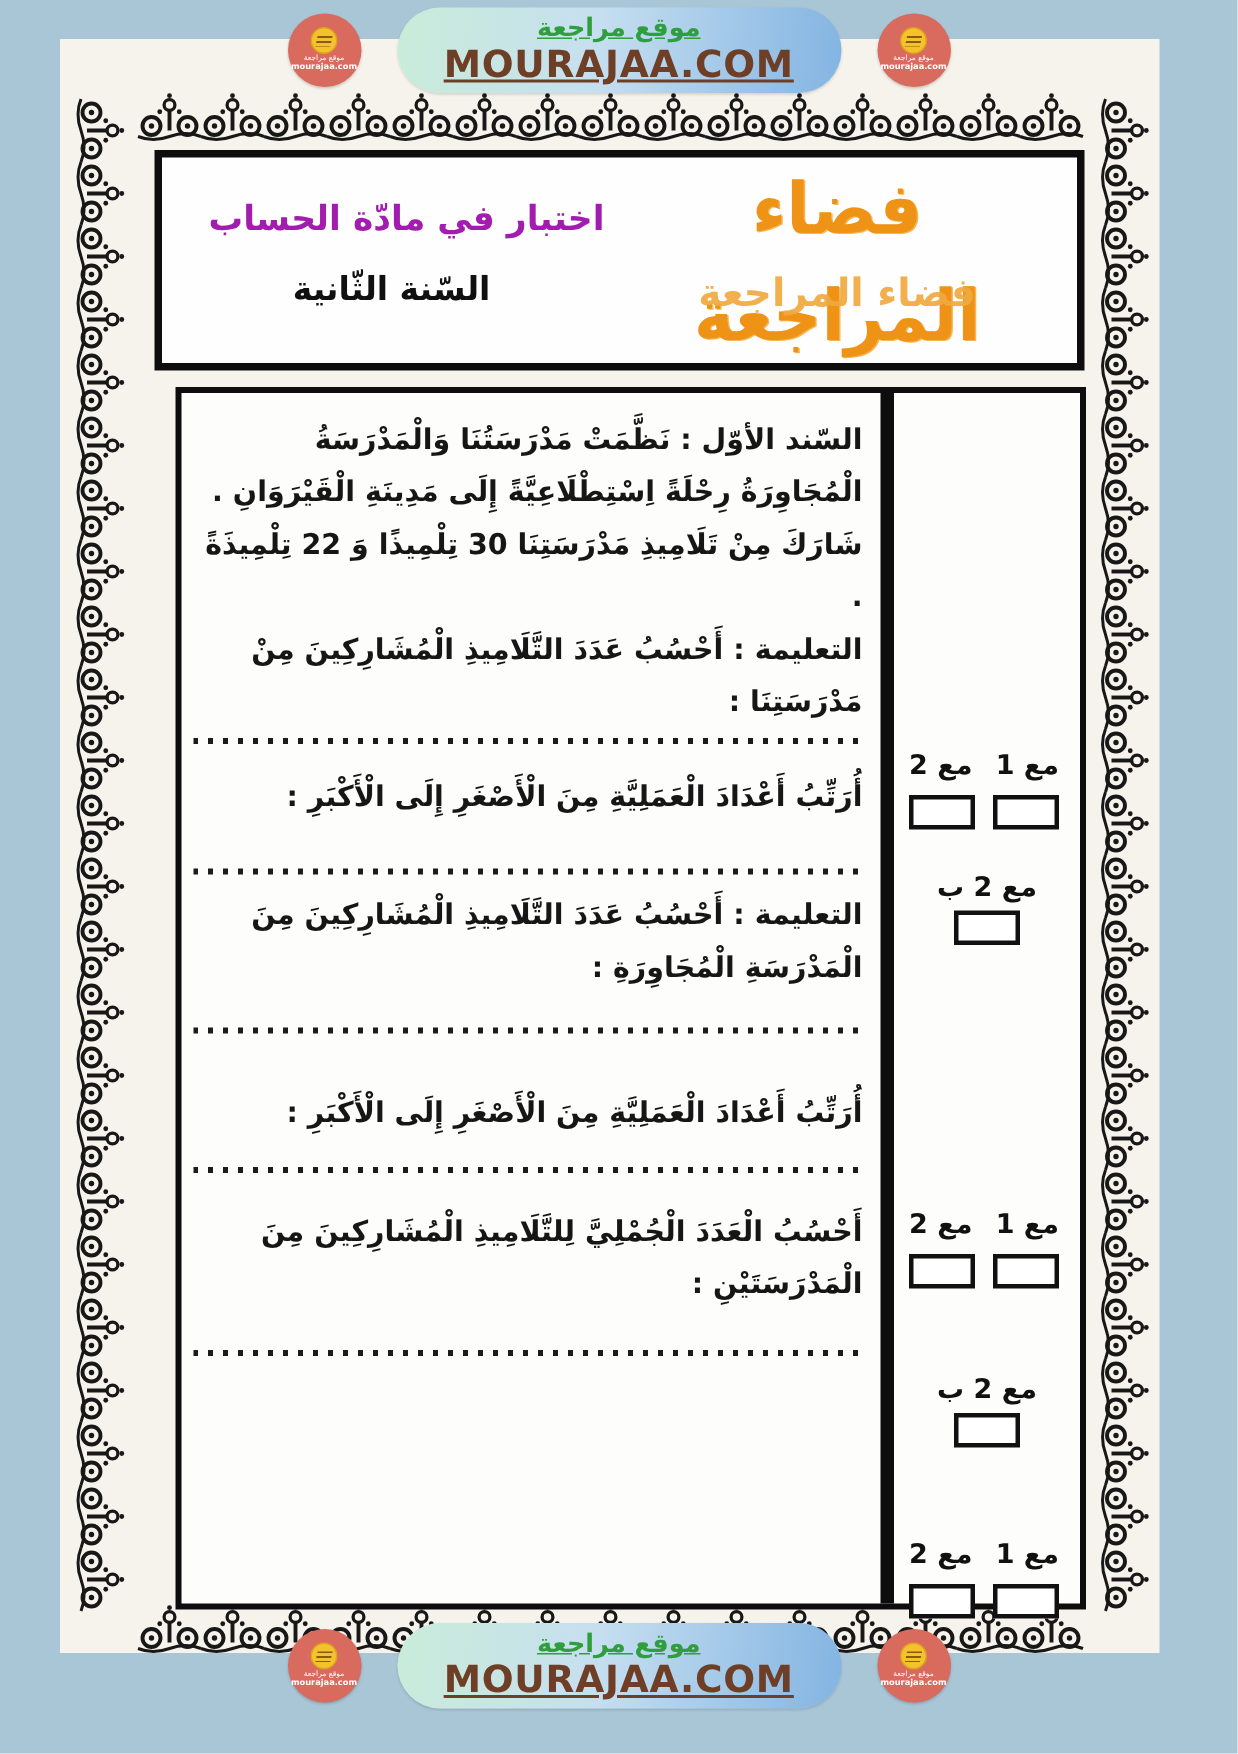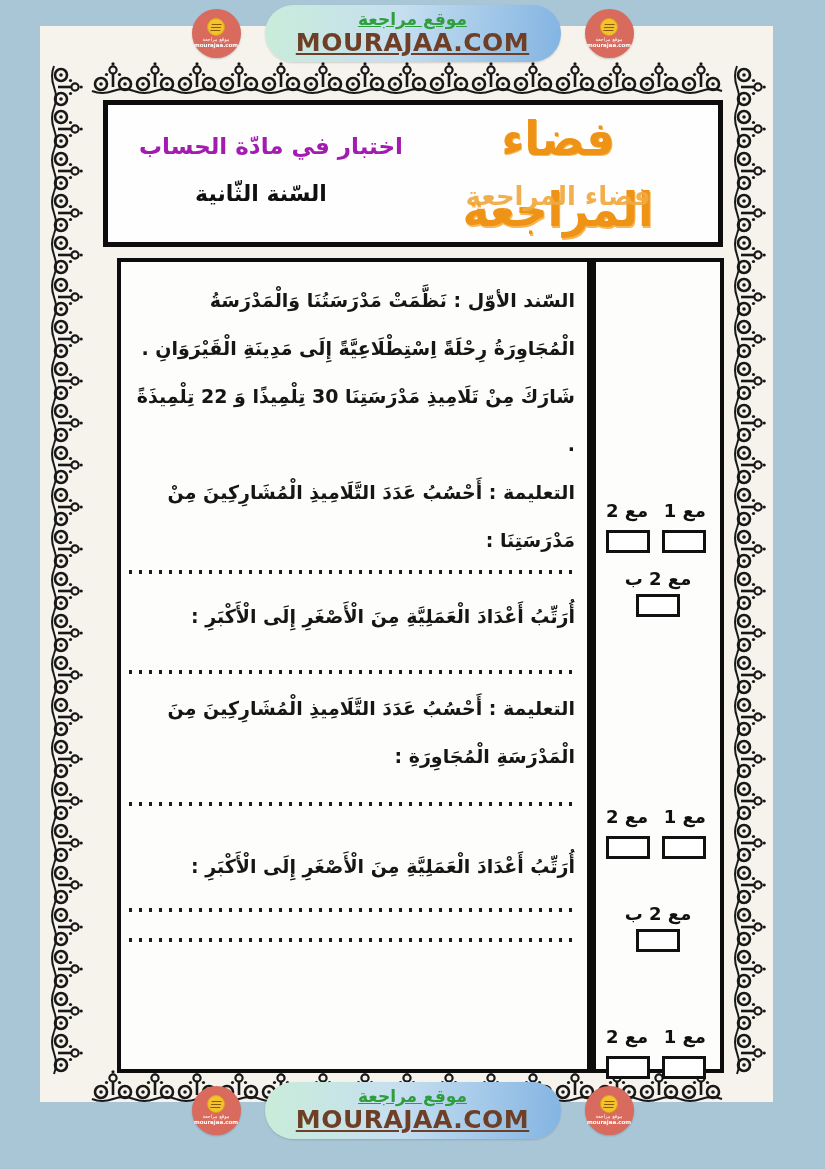--- a/index.html
+++ b/index.html
@@ -103,21 +103,21 @@
     background:#fdfdfc; border:4px solid #0d0d0d;
   }
   .divider {
     position:absolute; left:466px; top:0; bottom:0; width:9px;
     background:#0d0d0d;
   }
   .text-col {
     position:absolute; left:0; top:0; width:466px; height:100%;
     padding:14px 12px 0 8px;
     direction:rtl; text-align:right;
-    font-weight:bold; font-size:19px; line-height:48px;
+    font-weight:bold; font-size:19px; line-height:35px;
     color:#161616;
   }
   .text-col p { margin:0; }
   .p-order1 { margin-top:18px !important; }
   .p-sit2   { margin-top:32px !important; }
   .p-inst2  { margin-top:10px !important; }
   .p-order2 { margin-top:36px !important; }
   .p-total  { margin-top:22px !important; }
   .dots {
     height:4px;
@@ -144,21 +144,21 @@
   .srow.boxes { margin-top:8px; }
   .slabel {
     font-size:18px; font-weight:bold; color:#111; direction:rtl; line-height:22px;
     white-space:nowrap;
   }
   .sbox {
     display:inline-block; width:44px; height:23px;
     border:3px solid #111; background:#ffffff;
   }
   .ssub { display:flex; flex-direction:column; align-items:center; }
-  .ssub .slabel { text-align:left; }
+  .ssub .slabel { text-align:left;margin-top:13px; }
   .ssub .sbox { margin-top:4px; }
   .sub-gap-1 { margin-top:15px; }
   .sub-gap-2 { margin-top:44px; }
 </style>
 </head>
 <body>
 
 <svg width="0" height="0" style="position:absolute" aria-hidden="true">
   <defs>
     <g id="orn-motif" fill="none" stroke="#181818">
@@ -298,20 +298,21 @@
     <div class="text-col">
       <p class="p-sit1">السّند الأوّل : نَظَّمَتْ مَدْرَسَتُنَا وَالْمَدْرَسَةُ الْمُجَاوِرَةُ رِحْلَةً اِسْتِطْلَاعِيَّةً إِلَى مَدِينَةِ الْقَيْرَوَانِ . شَارَكَ مِنْ تَلَامِيذِ مَدْرَسَتِنَا 30 تِلْمِيذًا وَ 22 تِلْمِيذَةً .</p>
       <p class="p-inst1">التعليمة : أَحْسُبُ عَدَدَ التَّلَامِيذِ الْمُشَارِكِينَ مِنْ مَدْرَسَتِنَا :</p>
       <div class="dots dots-1"></div>
       <p class="p-order1">أُرَتِّبُ أَعْدَادَ الْعَمَلِيَّةِ مِنَ الْأَصْغَرِ إِلَى الْأَكْبَرِ :</p>
       <div class="dots dots-2"></div>
       <p class="p-inst2">التعليمة : أَحْسُبُ عَدَدَ التَّلَامِيذِ الْمُشَارِكِينَ مِنَ الْمَدْرَسَةِ الْمُجَاوِرَةِ :</p>
       <div class="dots dots-3"></div>
       <p class="p-order2">أُرَتِّبُ أَعْدَادَ الْعَمَلِيَّةِ مِنَ الْأَصْغَرِ إِلَى الْأَكْبَرِ :</p>
       <div class="dots dots-4"></div>
+      <p class="p-total">أَحْسُبُ الْعَدَدَ الْجُمْلِيَّ لِلتَّلَامِيذِ الْمُشَارِكِينَ مِنَ الْمَدْرَسَتَيْنِ :</p>
       <div class="dots dots-5"></div>
     </div>
 
     <div class="divider"></div>
 
     <div class="score-col">
 
       <div class="sgroup sg1">
         <div class="srow">
           <span class="slabel">مع 1</span>

